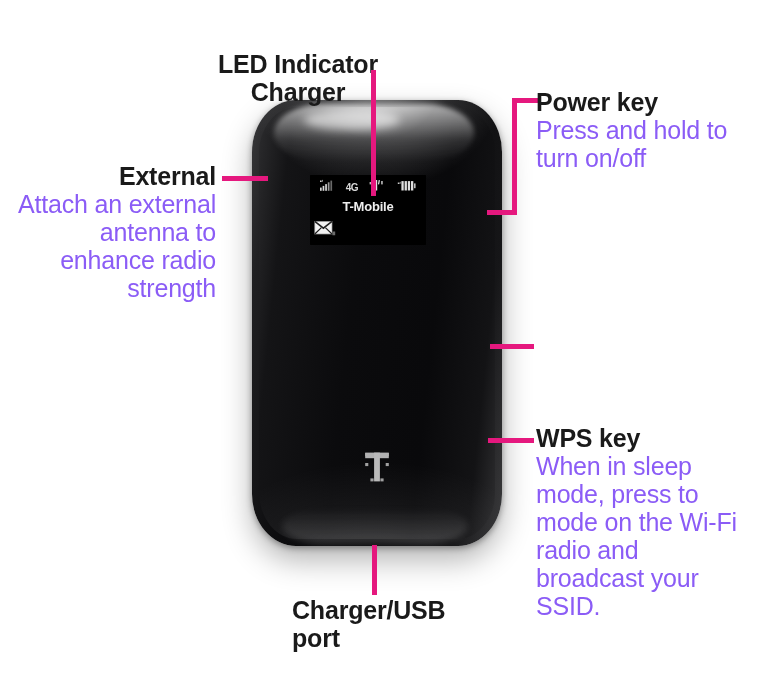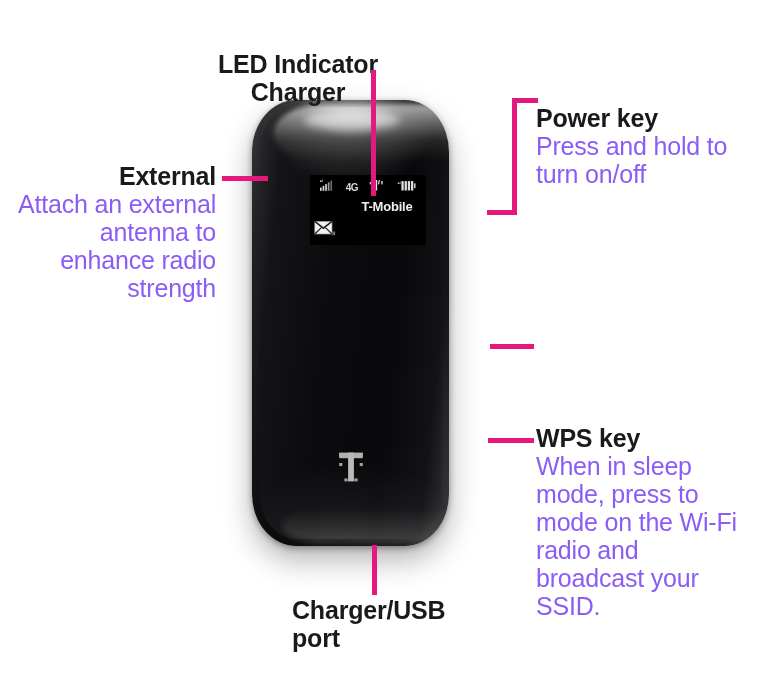--- a/index.html
+++ b/index.html
@@ -21,21 +21,21 @@
   .la{text-align:left;}
   .ca{text-align:center;margin-top:36px;}
 
   
   .lead{position:absolute;background:#e5187e;}
   .lead.h{height:5px;}
   .lead.v{width:5px;}
 
   
   #device{
-    position:absolute;left:252px;top:100px;width:197px;height:446px;
+    position:absolute;left:252px;top:100px;width:250px;height:446px;
     border-radius:44px/52px;
     background:
       radial-gradient(115% 60% at 50% -6%, rgba(255,255,255,.55) 0%, rgba(255,255,255,.14) 26%, rgba(255,255,255,0) 46%),
       linear-gradient(100deg,#3a3a3c 0%,#202022 10%,#0d0d0f 30%,#0a0a0c 60%,#161618 84%,#3c3c3e 100%);
     box-shadow:0 14px 30px rgba(0,0,0,.30), 0 2px 6px rgba(0,0,0,.35);
     overflow:hidden;
   }
   
   #face{
     position:absolute;left:7px;top:7px;right:7px;bottom:7px;
@@ -83,21 +83,20 @@
   }
   .si{display:block;}
   .netlabel{
     color:#d9d9d9;font-size:10px;font-weight:bold;
     font-family:"Liberation Sans", sans-serif;letter-spacing:-0.4px;
   }
   #carrier{
     position:absolute;left:0;top:24px;width:100%;
     text-align:center;color:#efefef;font-size:13px;font-weight:bold;
     letter-spacing:-0.2px;
-    margin-left:19px;
   }
   #msgicon{position:absolute;left:4px;top:45px;}
 
   
   #tlogo{
     position:absolute;left:50%;top:352px;transform:translateX(-50%);
     opacity:.88;
   }
 
   
@@ -199,21 +198,21 @@
   <div class="callout ca" style="left:168px;top:14px;width:260px;">
     <div class="hd">LED Indicator</div>
     <div class="hd">Charger</div>
   </div>
 
   <div class="callout ra" style="left:8px;top:162px;width:208px;">
     <div class="hd">External</div>
     <div class="bd">Attach an external antenna to enhance radio strength</div>
   </div>
 
-  <div class="callout la" style="left:536px;top:104px;width:216px;">
+  <div class="callout la" style="left:536px;top:88px;width:216px;">
     <div class="hd">Power key</div>
     <div class="bd">Press and hold to turn on/off</div>
   </div>
 
 
   <div class="callout la" style="left:536px;top:424px;width:216px;">
     <div class="hd">WPS key</div>
     <div class="bd">When in sleep mode, press to mode on the Wi-Fi radio and broadcast your SSID.</div>
   </div>
 

